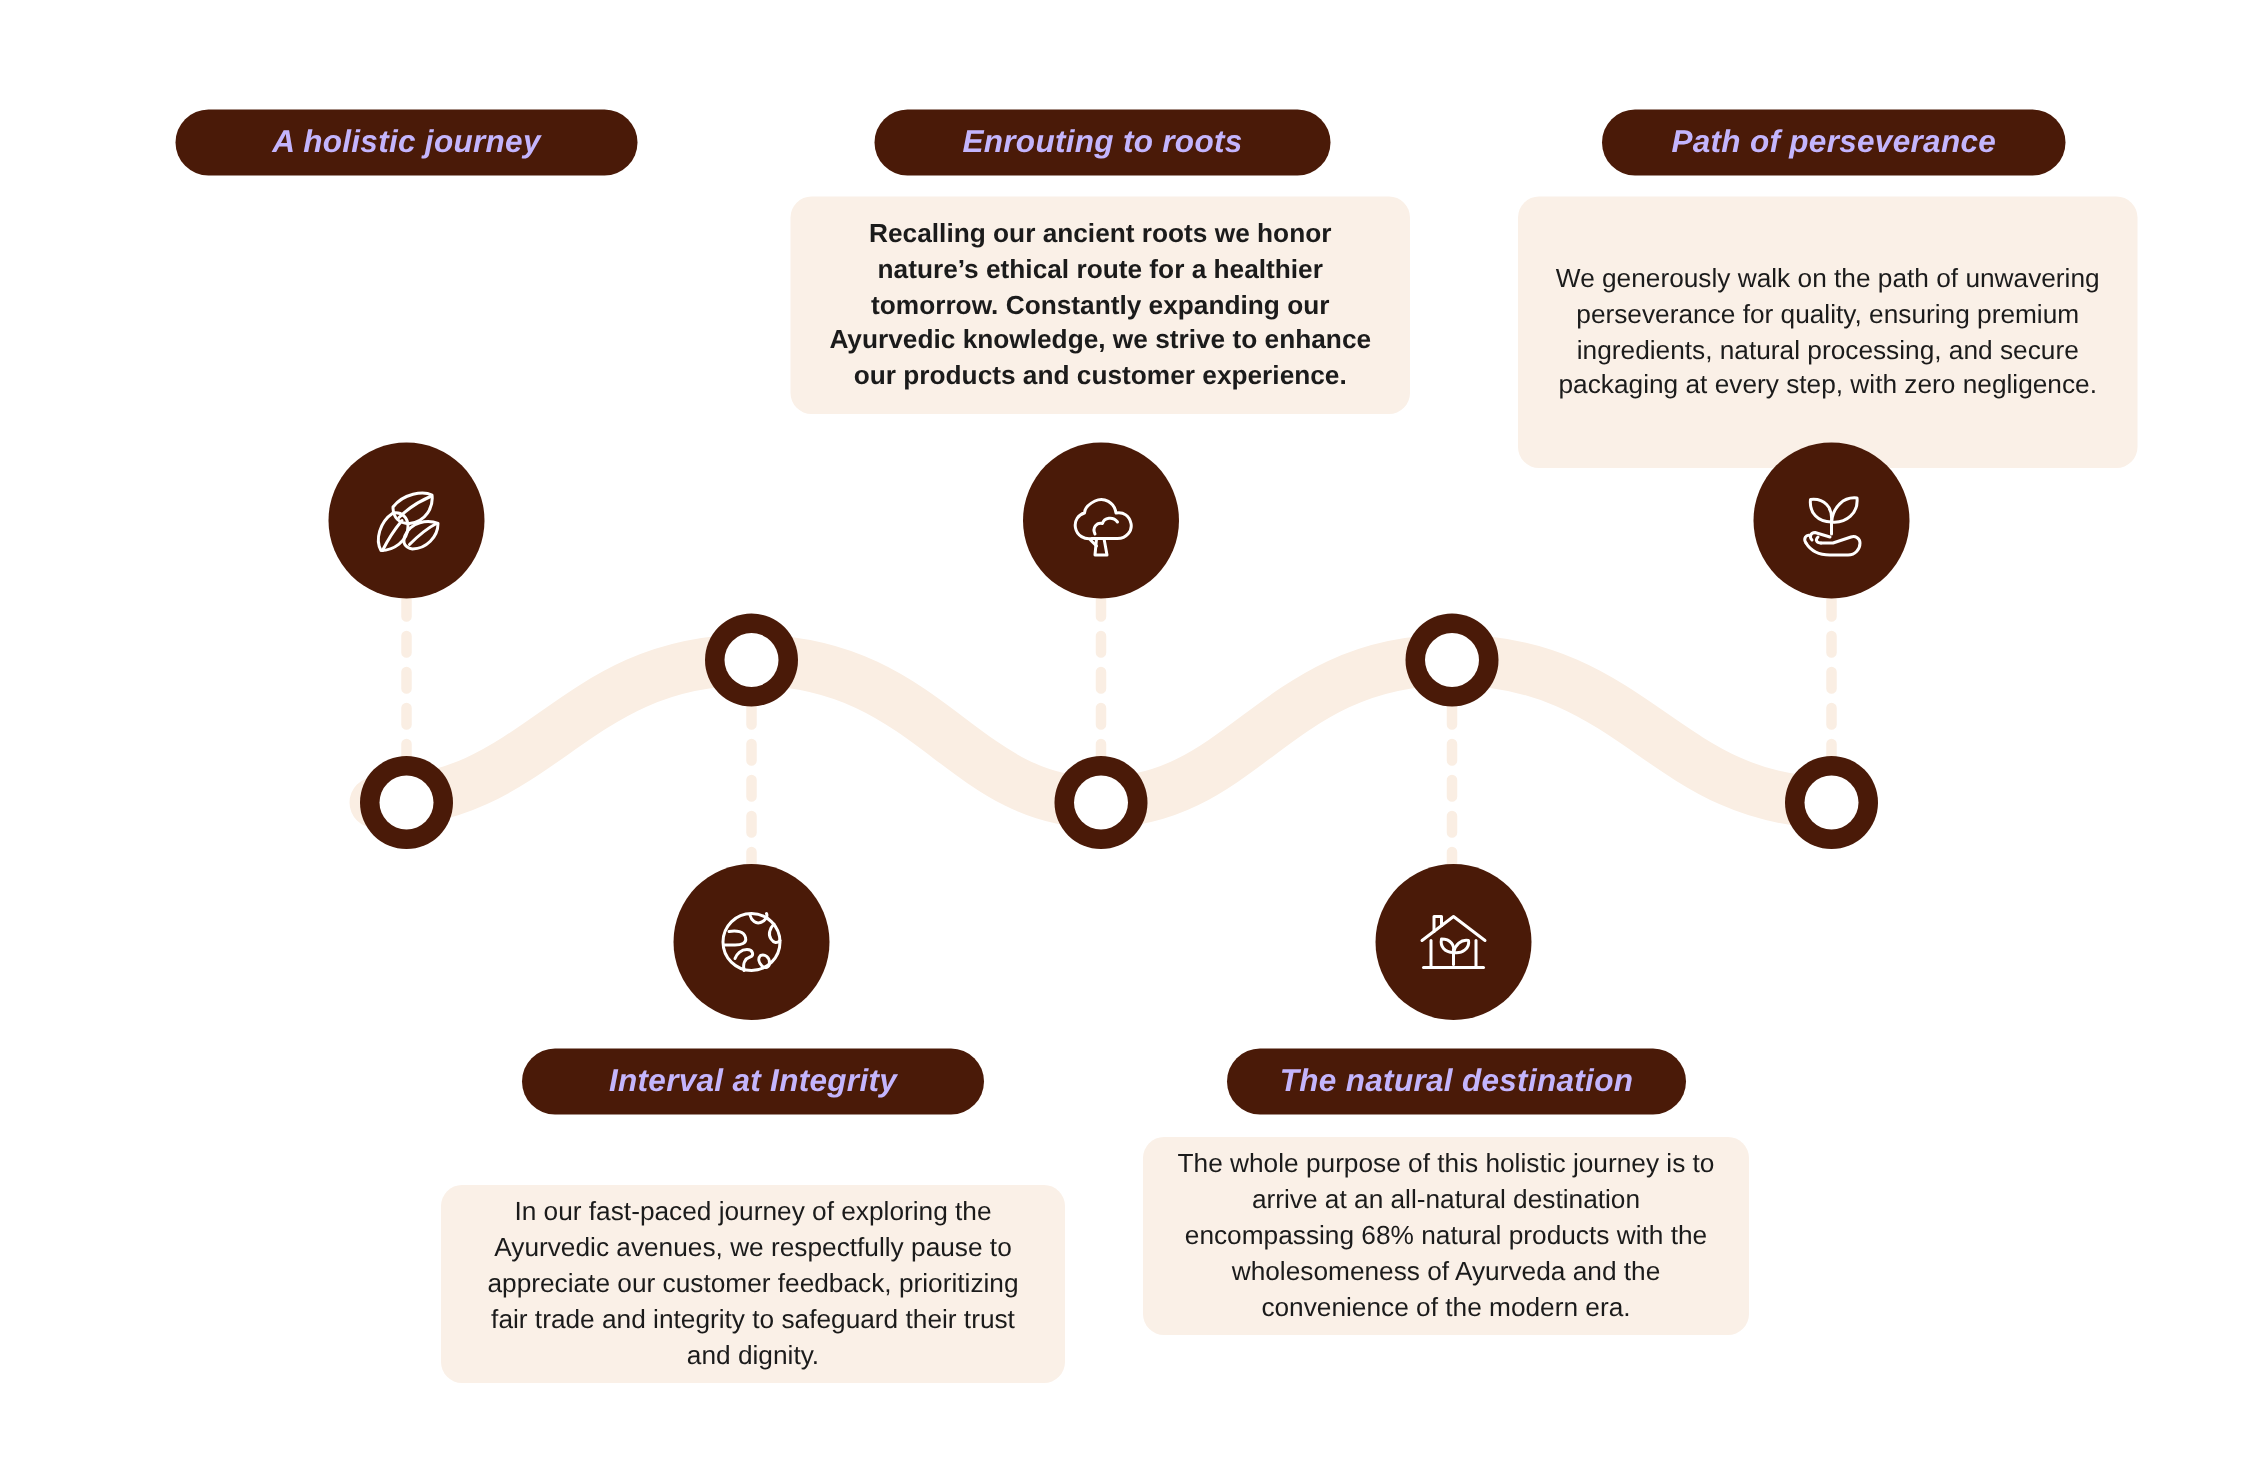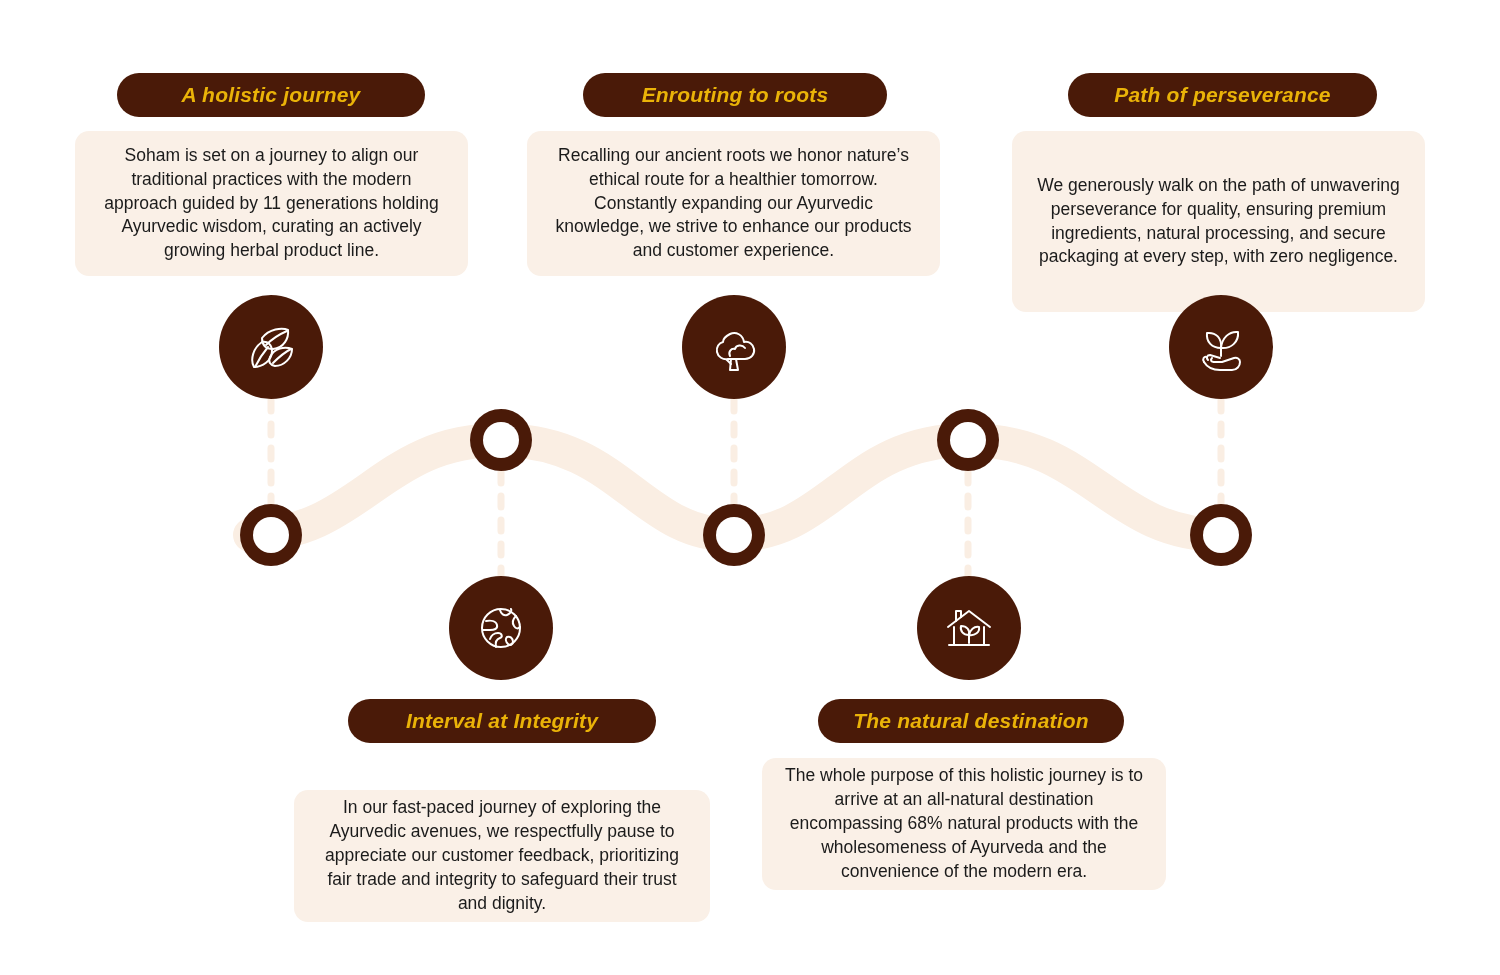--- a/index.html
+++ b/index.html
@@ -26,21 +26,21 @@
     width: 1500px; height: 975px;
     pointer-events: none;
   }
 
   
   .pill {
     position: absolute;
     height: 44px;
     border-radius: 22px;
     background: #4a1a08;
-    color: #eab308;
+    color: #c4b5fd;
     display: flex;
     align-items: center;
     justify-content: center;
     font-style: italic;
     font-weight: bold;
     font-size: 21px;
     letter-spacing: 0.2px;
     white-space: nowrap;
     padding: 12px 30px;
   }
@@ -129,25 +129,22 @@
   </div>
 
   <div class="pill" style="left:583px; top:73px; width:304px;">
     <span>Enrouting to roots</span>
   </div>
 
   <div class="pill" style="left:1068px; top:73px; width:309px;">
     <span>Path of perseverance</span>
   </div>
 
-  <div class="card" style="left:75px; top:131px; width:393px; height:145px;">
-    <p>Soham is set on a journey to align our traditional practices with the modern approach guided by 11 generations holding Ayurvedic wisdom, curating an actively growing herbal product line.</p>
-  </div>
-
-  <div class="card" style="left:527px; top:131px; width:413px; height:145px;">
+
+  <div class="card" style="left:527px; top:131px; width:413px; height:145px;font-weight:bold;">
     <p>Recalling our ancient roots we honor nature’s ethical route for a healthier tomorrow. Constantly expanding our Ayurvedic knowledge, we strive to enhance our products and customer experience.</p>
   </div>
 
   <div class="card" style="left:1012px; top:131px; width:413px; height:181px;">
     <p>We generously walk on the path of unwavering perseverance for quality, ensuring premium ingredients, natural processing, and secure packaging at every step, with zero negligence.</p>
   </div>
 
   <div class="icon-badge" style="left:219px; top:295px;">
     <svg width="58" height="58" viewBox="0 0 58 58" fill="none" stroke="#ffffff" stroke-width="2" stroke-linecap="round" stroke-linejoin="round">
 

